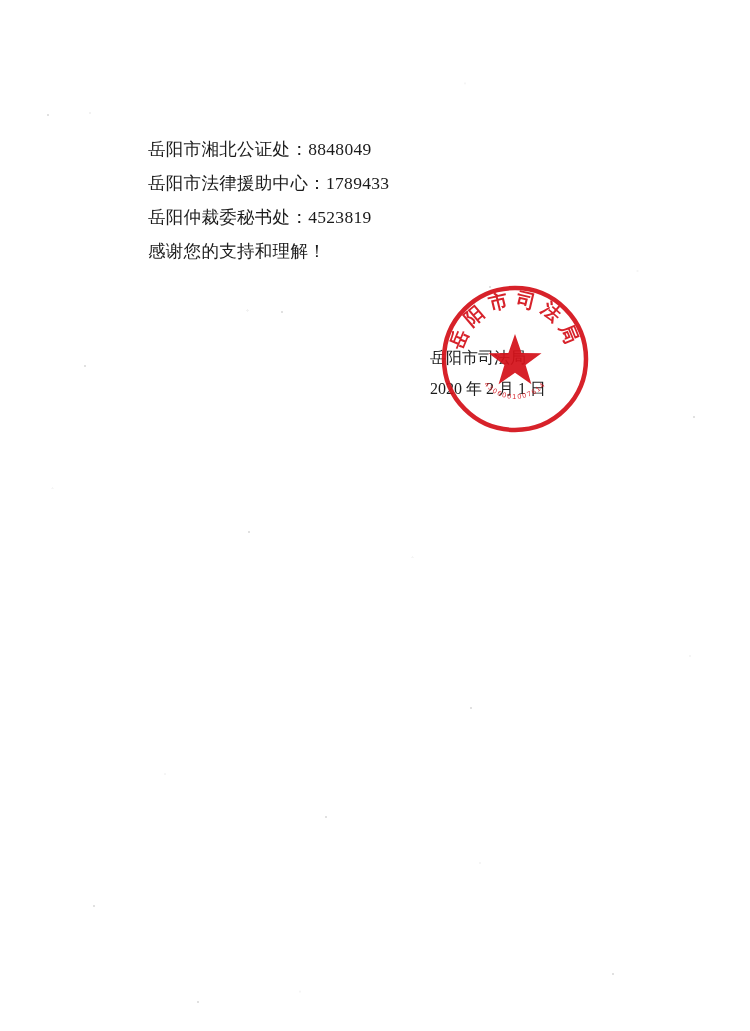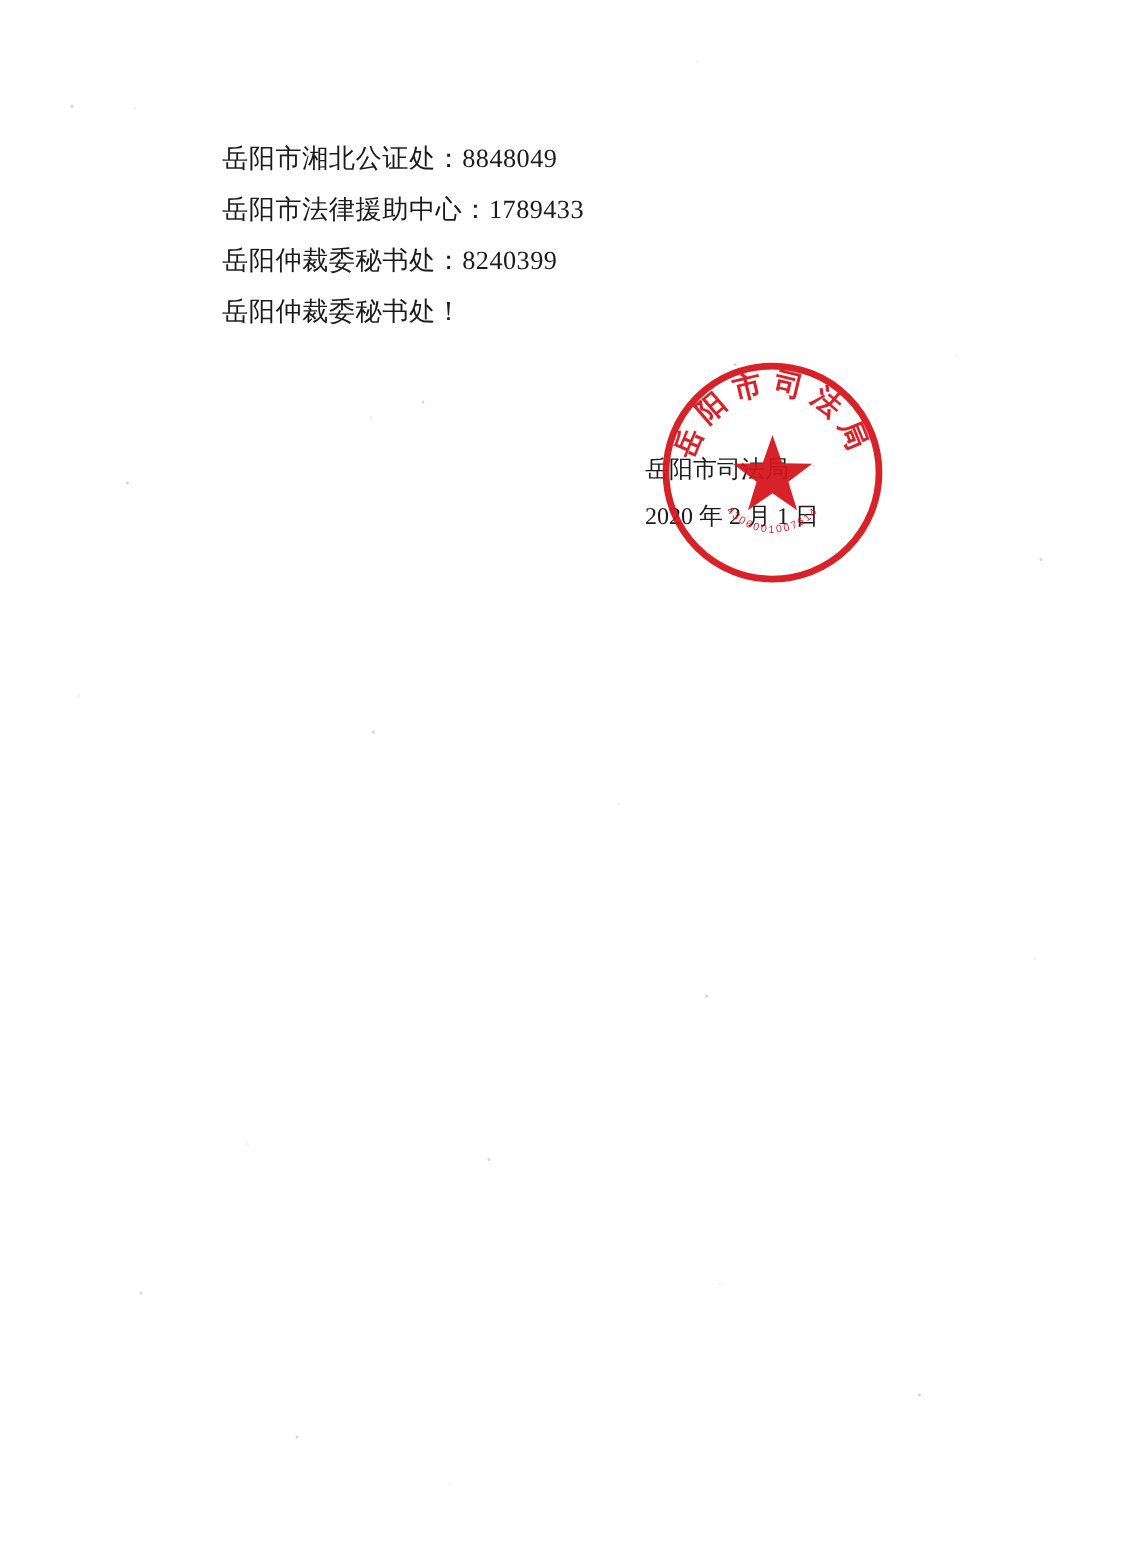--- a/index.html
+++ b/index.html
@@ -25,20 +25,21 @@
       radial-gradient(circle at 33% 27%, rgba(0,0,0,0.05) 0 1px, transparent 1.2px),
       radial-gradient(circle at 85% 23%, rgba(0,0,0,0.04) 0 1px, transparent 1.2px),
       radial-gradient(circle at 7% 45%, rgba(0,0,0,0.04) 0 1px, transparent 1.2px),
       radial-gradient(circle at 55% 52%, rgba(0,0,0,0.04) 0 1px, transparent 1.2px),
       radial-gradient(circle at 92% 62%, rgba(0,0,0,0.04) 0 1px, transparent 1.2px),
       radial-gradient(circle at 22% 74%, rgba(0,0,0,0.04) 0 1px, transparent 1.2px),
       radial-gradient(circle at 64% 83%, rgba(0,0,0,0.04) 0 1px, transparent 1.2px),
       radial-gradient(circle at 40% 96%, rgba(0,0,0,0.04) 0 1px, transparent 1.2px),
       #ffffff;
     background-repeat: no-repeat;
+    margin-top: 44px;
   }
 
   .body-text {
     position: absolute;
     left: 148px;
     top: 88px;
     width: 460px;
   }
 
   .line {
@@ -89,22 +90,22 @@
   }
 </style>
 </head>
 <body>
 
 <div class="page">
 
   <div class="body-text">
     <div class="line">岳阳市湘北公证处：8848049</div>
     <div class="line">岳阳市法律援助中心：1789433</div>
-    <div class="line">岳阳仲裁委秘书处：8240399</div>
-    <div class="line">岳阳仲裁委秘书处！</div>
+    <div class="line">岳阳仲裁委秘书处：4523819</div>
+    <div class="line">感谢您的支持和理解！</div>
   </div>
 
   <div class="signature-block">
     <div class="sig-line">岳阳市司法局</div>
     <div class="sig-line">2020 年 2 月 1 日</div>
   </div>
 
   <div class="stamp-area">
     <svg class="stamp" width="150" height="150" viewBox="0 0 150 150" aria-hidden="true">
       <defs>

